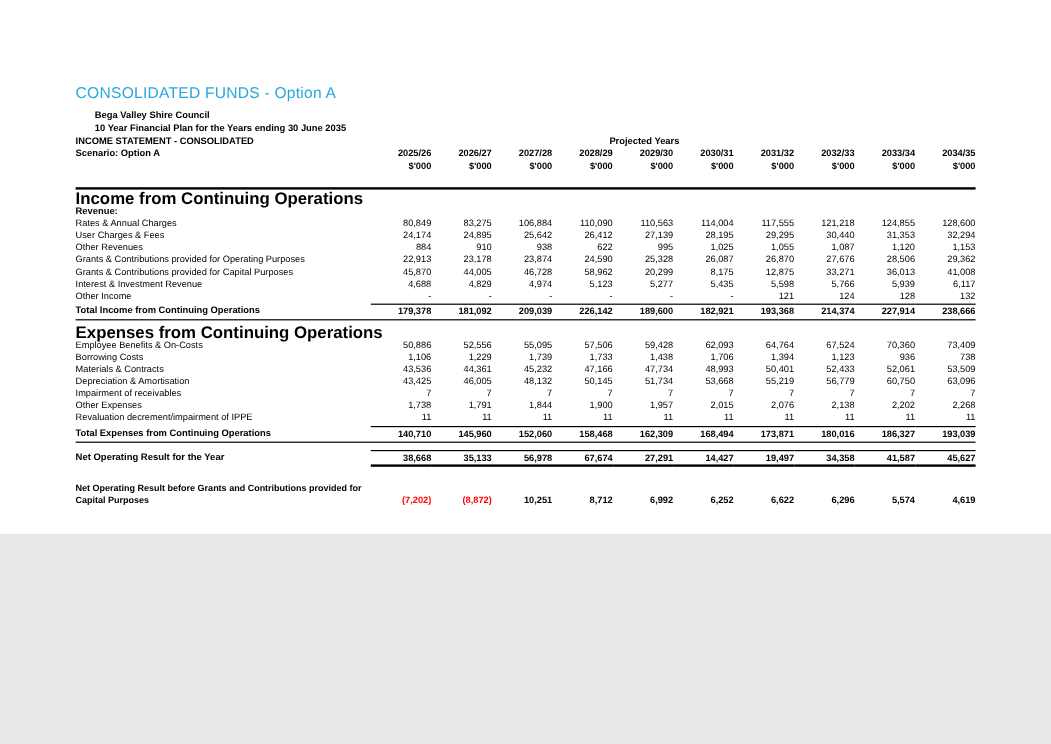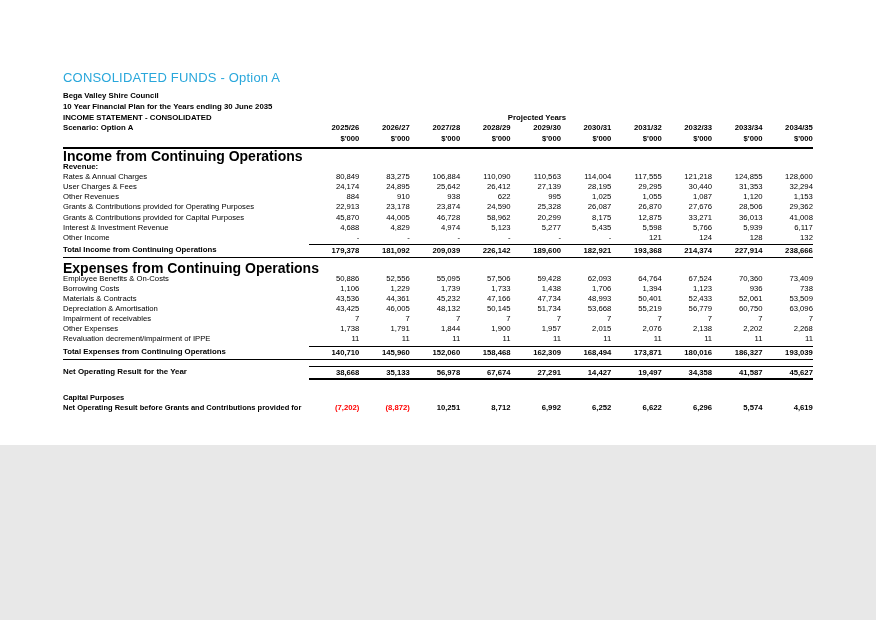--- a/index.html
+++ b/index.html
@@ -6,30 +6,30 @@
   .page {
     width:876px; height:445px; background:#ffffff; position:relative;
     font-family:"Liberation Sans", sans-serif; color:#000; overflow:hidden;
     margin:0 auto;
   }
   .content { position:absolute; left:63px; top:0; width:750px; }
 
   .title { margin-top:70px; font-size:13px; line-height:15px; font-weight:400;
            color:#29a7db; letter-spacing:0.2px; }
 
-  .doc-head { margin-top:6px; }
+  .doc-head { margin-top:6px;margin-left:16px; }
   .doc-head .hline { font-size:7.8px; font-weight:700; line-height:10.8px; }
 
   .hrow { display:flex; position:relative; line-height:10.8px; }
   .hrow .hlabel { width:246px; font-size:7.8px; font-weight:700; }
   .cell { width:50.4px; text-align:right; font-size:7.7px; line-height:inherit; }
   .cell.b { font-weight:700; }
   .projected { position:absolute; left:404px; width:140px; text-align:center;
                font-size:7.8px; font-weight:700; }
-  .unit-row { padding-bottom:2px; border-bottom:2px solid #000; }
+  .unit-row { padding-bottom:11px; border-bottom:2px solid #000; }
 
   .section-h { font-size:14px; font-weight:700; line-height:11px; margin-top:2px; }
   .sub-h { font-size:7.8px; font-weight:700; line-height:10.2px; }
 
   .trow { display:flex; line-height:10.1px; }
   .trow .label { width:246px; font-size:7.7px; }
 
   .total-row { display:flex; line-height:11px; border-bottom:1px solid #000;
                padding-bottom:1px; margin-top:1px; }
   .total-row .label { width:246px; font-size:7.8px; font-weight:700; }
@@ -335,22 +335,22 @@
           <div class="cell b">14,427</div>
           <div class="cell b">19,497</div>
           <div class="cell b">34,358</div>
           <div class="cell b">41,587</div>
           <div class="cell b">45,627</div>
         </div>
     </div>
 
     <div class="net-before">
       <div class="labels">
+        <div>Net Operating Result before Grants and Contributions provided for</div>
         <div>Capital Purposes</div>
-        <div>Net Operating Result before Grants and Contributions provided for</div>
       </div>
       <div class="cells" id="net-before-cells">
           <div class="cell b neg">(7,202)</div>
           <div class="cell b neg">(8,872)</div>
           <div class="cell b">10,251</div>
           <div class="cell b">8,712</div>
           <div class="cell b">6,992</div>
           <div class="cell b">6,252</div>
           <div class="cell b">6,622</div>
           <div class="cell b">6,296</div>

